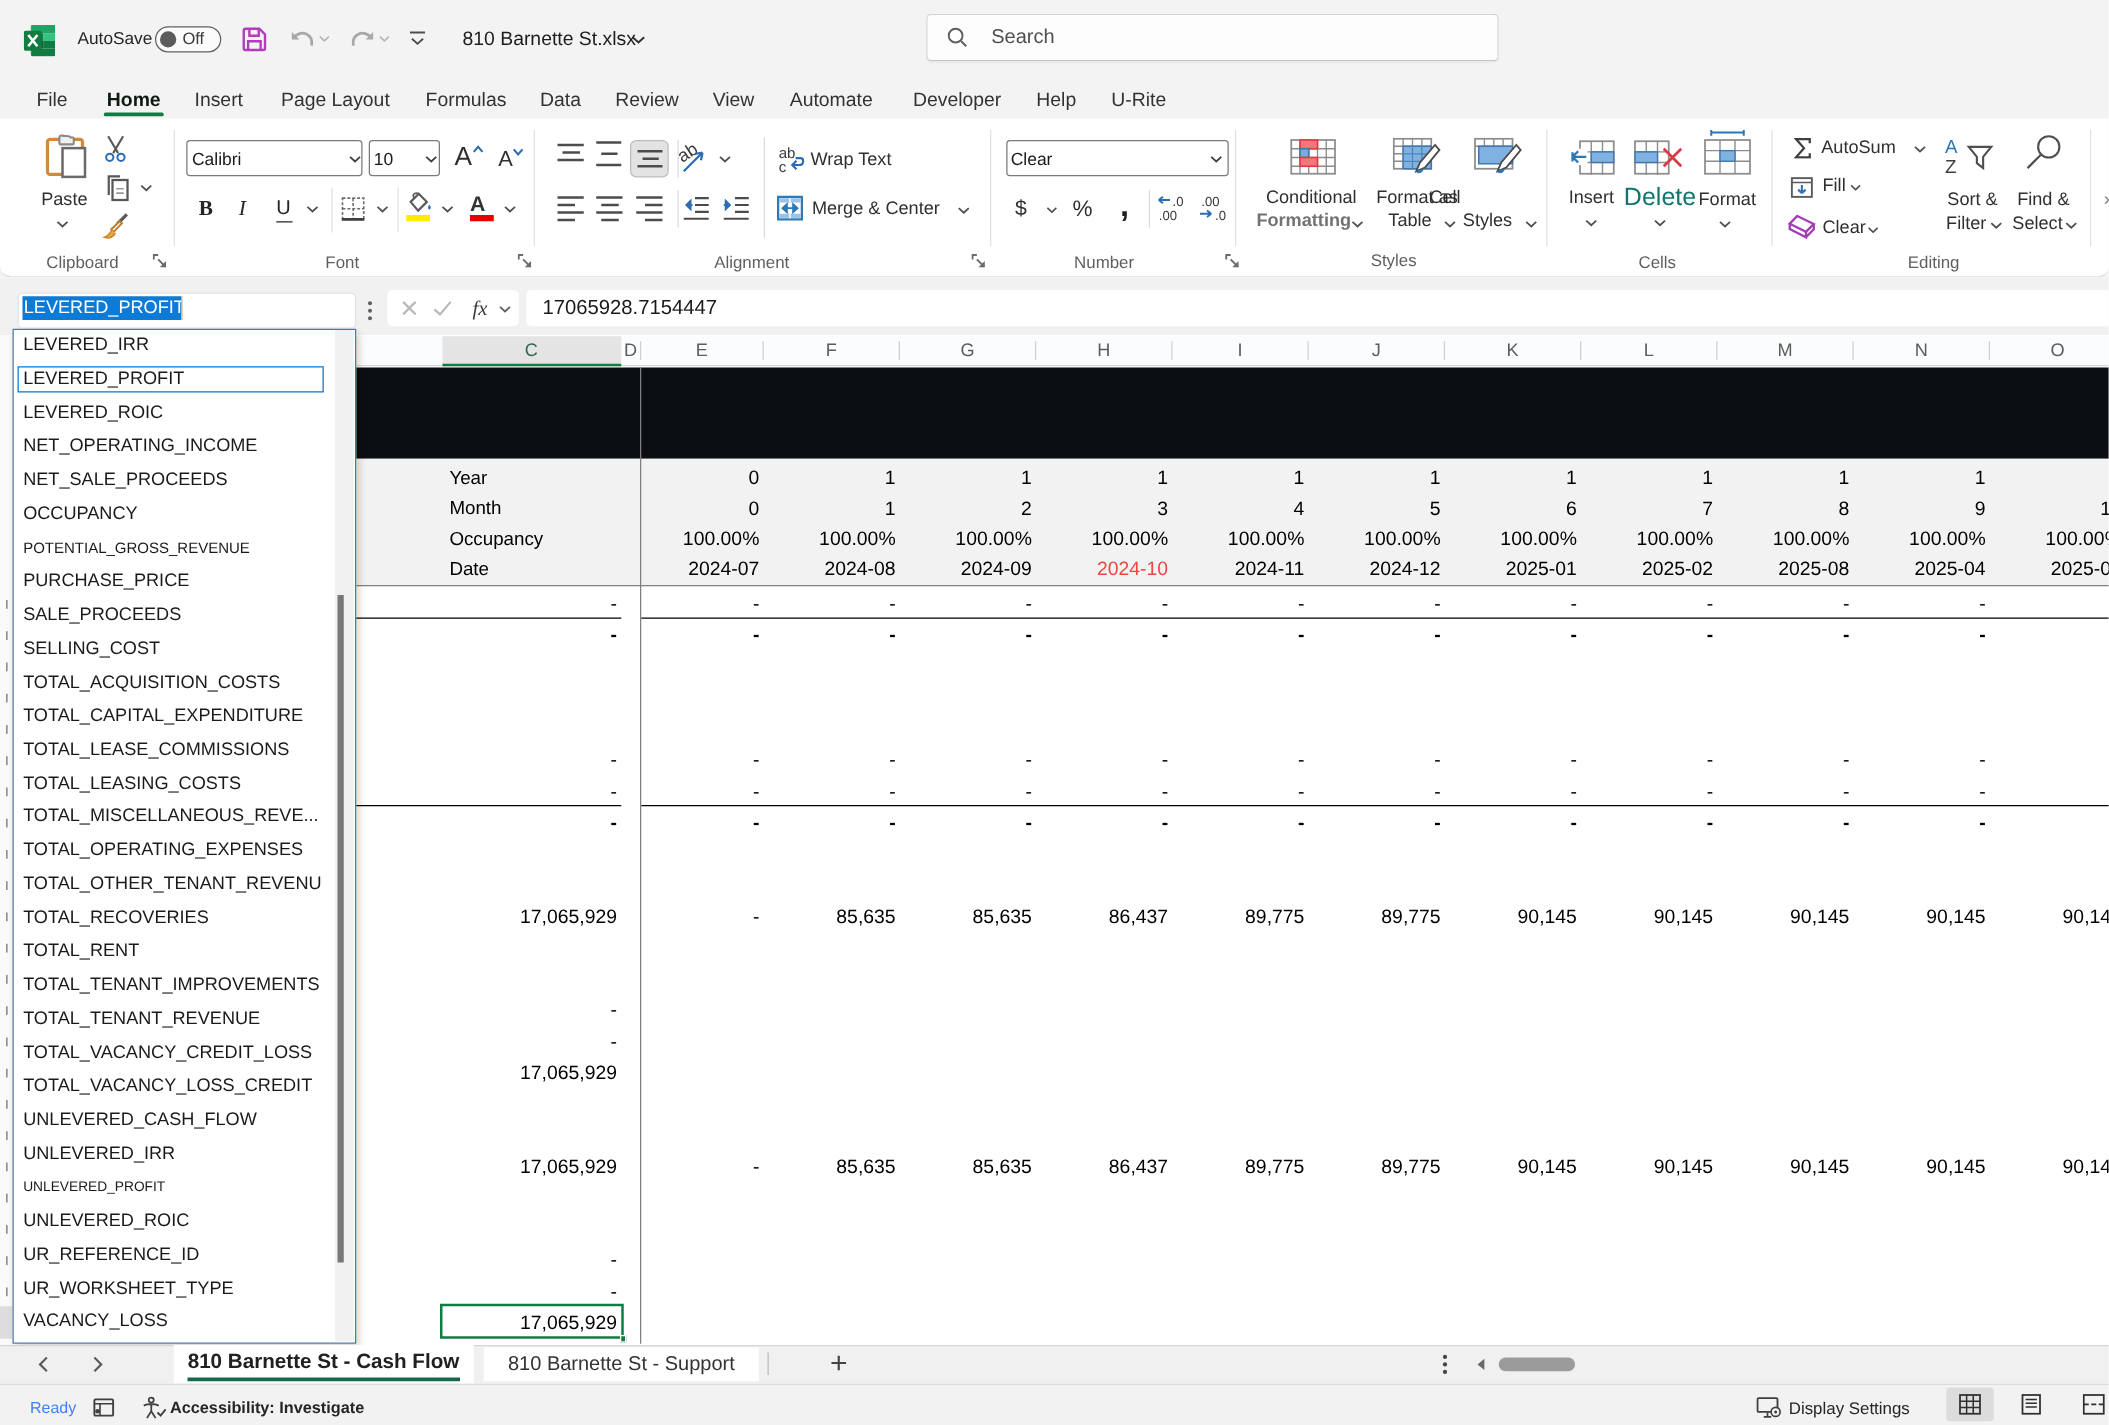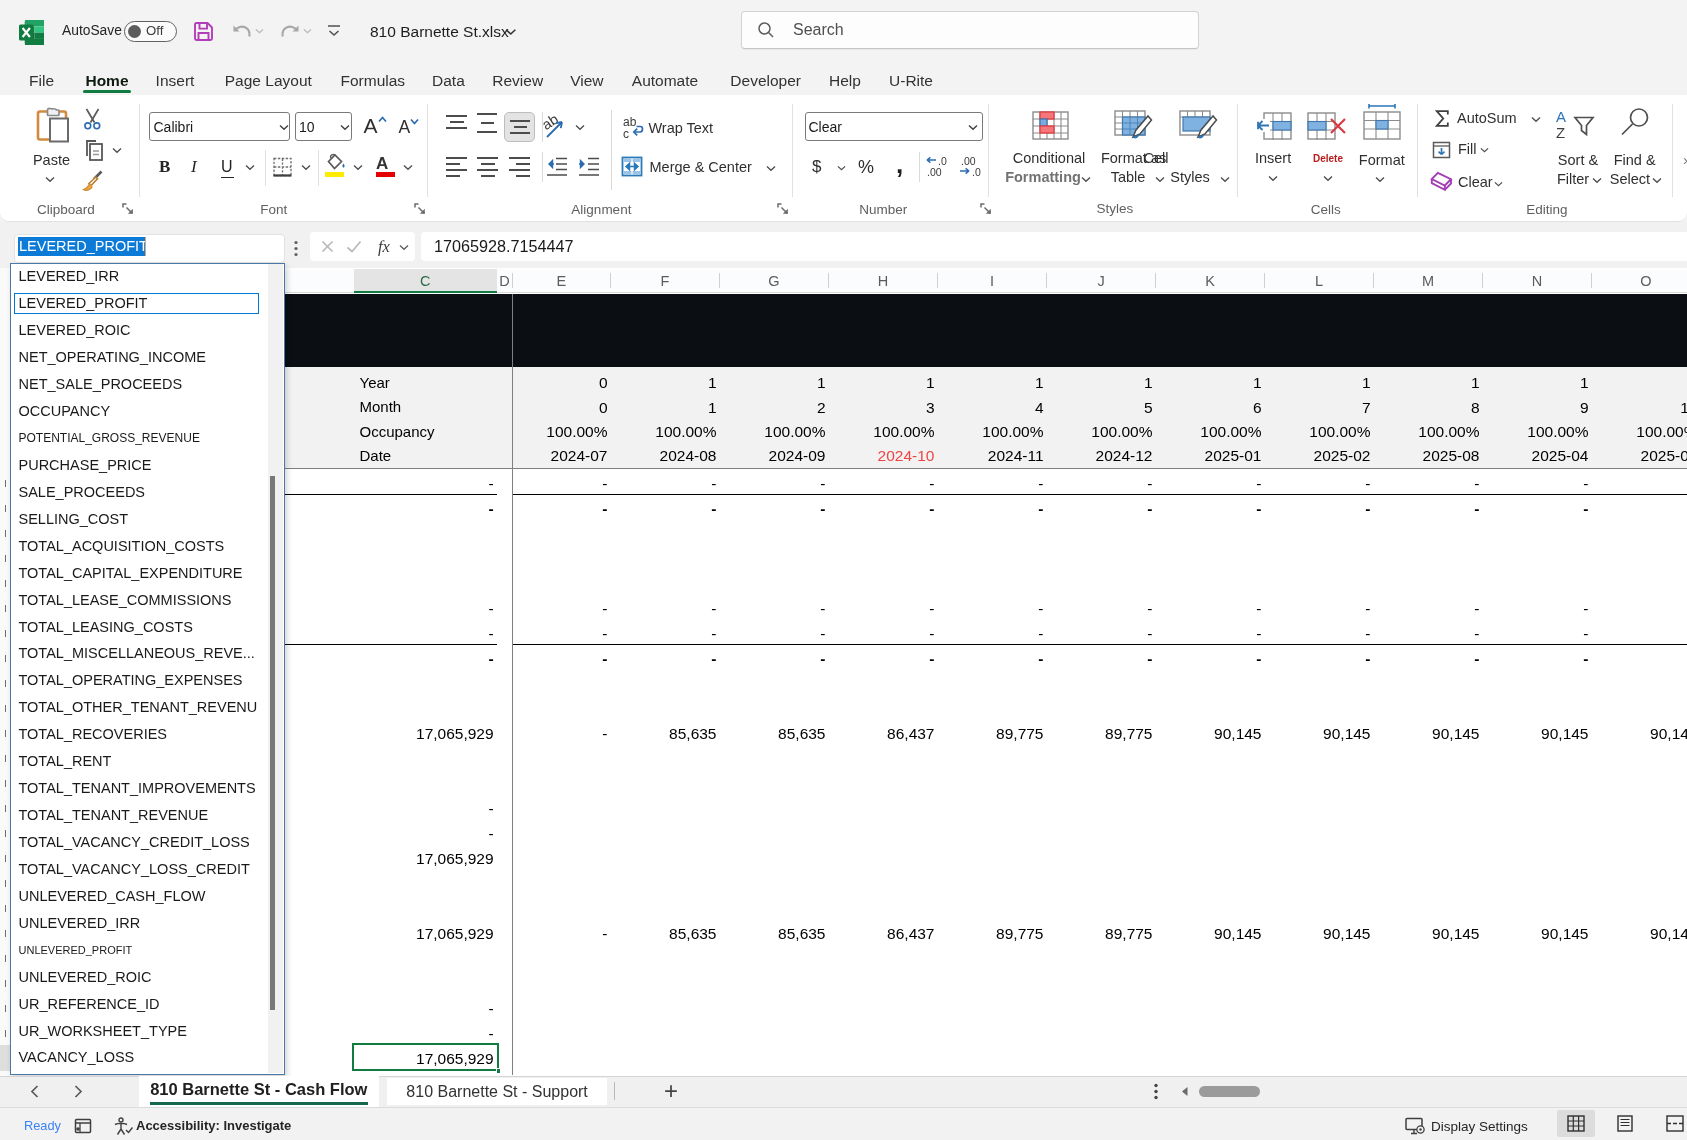--- a/index.html
+++ b/index.html
@@ -302,21 +302,21 @@
 <div class="ab" style="left:1143.1px;top:144.3px;width:260px;height:29.0px;line-height:29.0px;font-size:14.5px;color:#2f2f2f;font-weight:400;text-align:center;white-space:nowrap;">Insert</div>
 <svg class="ab" style="left:1268.0px;top:174.6px" width="10.0" height="7.0" viewBox="0 0 10 7">
     <path d="M1 1.5 L5 5.2 L9 1.5" fill="none" stroke="#4f4f4f" stroke-width="1.4"></path>
   </svg>
 <svg class="ab" style="left:1307px;top:112px" width="40" height="28" viewBox="0 0 40 28">
 <rect x="1" y="1" width="27" height="26" fill="#fff" stroke="#8c8c8c" stroke-width="1.4"></rect>
 <path d="M1 9.5 H28 M1 18 H28 M10 1 V28 M19 1 V28" stroke="#8c8c8c" stroke-width="1.1"></path>
 <rect x="1" y="9.5" width="18" height="8.5" fill="#7fb2e0" stroke="#3f77ae" stroke-width="1.1"></rect>
 <path d="M24 7 L38 21 M38 7 L24 21" stroke="#d83b43" stroke-width="2.2"></path>
 </svg>
-<div class="ab" style="left:1198.0px;top:144.3px;width:260px;height:29.0px;line-height:29.0px;font-size:10px;color:#b91c1c;font-weight:700;text-align:center;white-space:nowrap;">Delete</div>
+<div class="ab" style="left:1198.0px;top:144.3px;width:260px;height:29.0px;line-height:29.0px;font-size:20px;color:#0f766e;font-weight:400;text-align:center;white-space:nowrap;">Delete</div>
 <svg class="ab" style="left:1323.0px;top:174.6px" width="10.0" height="7.0" viewBox="0 0 10 7">
     <path d="M1 1.5 L5 5.2 L9 1.5" fill="none" stroke="#4f4f4f" stroke-width="1.4"></path>
   </svg>
 <svg class="ab" style="left:1363px;top:104px" width="38" height="36" viewBox="0 0 38 36">
 <path d="M6 2 H32 M6 0 V4.5 M32 0 V4.5" stroke="#2e75b6" stroke-width="1.6"></path>
 <rect x="1" y="8" width="36" height="27" fill="#fff" stroke="#8c8c8c" stroke-width="1.4"></rect>
 <path d="M1 16.5 H37 M1 25 H37 M13 8 V35 M25 8 V35" stroke="#8c8c8c" stroke-width="1.1"></path>
 <rect x="13" y="16.5" width="12" height="8.5" fill="#7fb2e0" stroke="#3f77ae" stroke-width="1.1"></rect>
 </svg>
 <div class="ab" style="left:1251.8px;top:145.8px;width:260px;height:29.0px;line-height:29.0px;font-size:14.5px;color:#2f2f2f;font-weight:400;text-align:center;white-space:nowrap;">Format</div>

